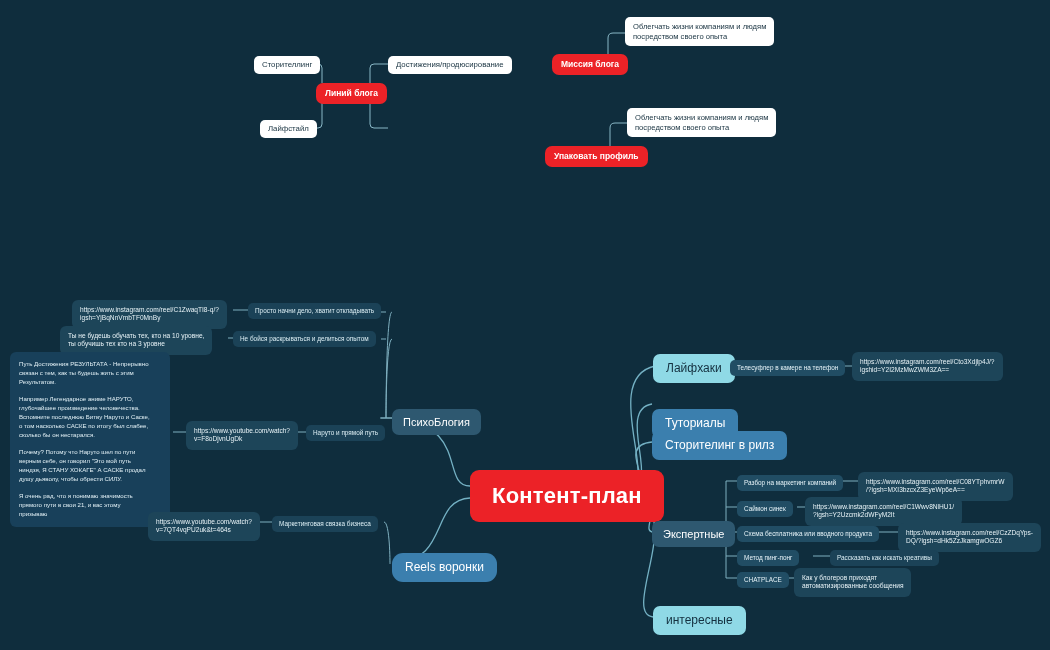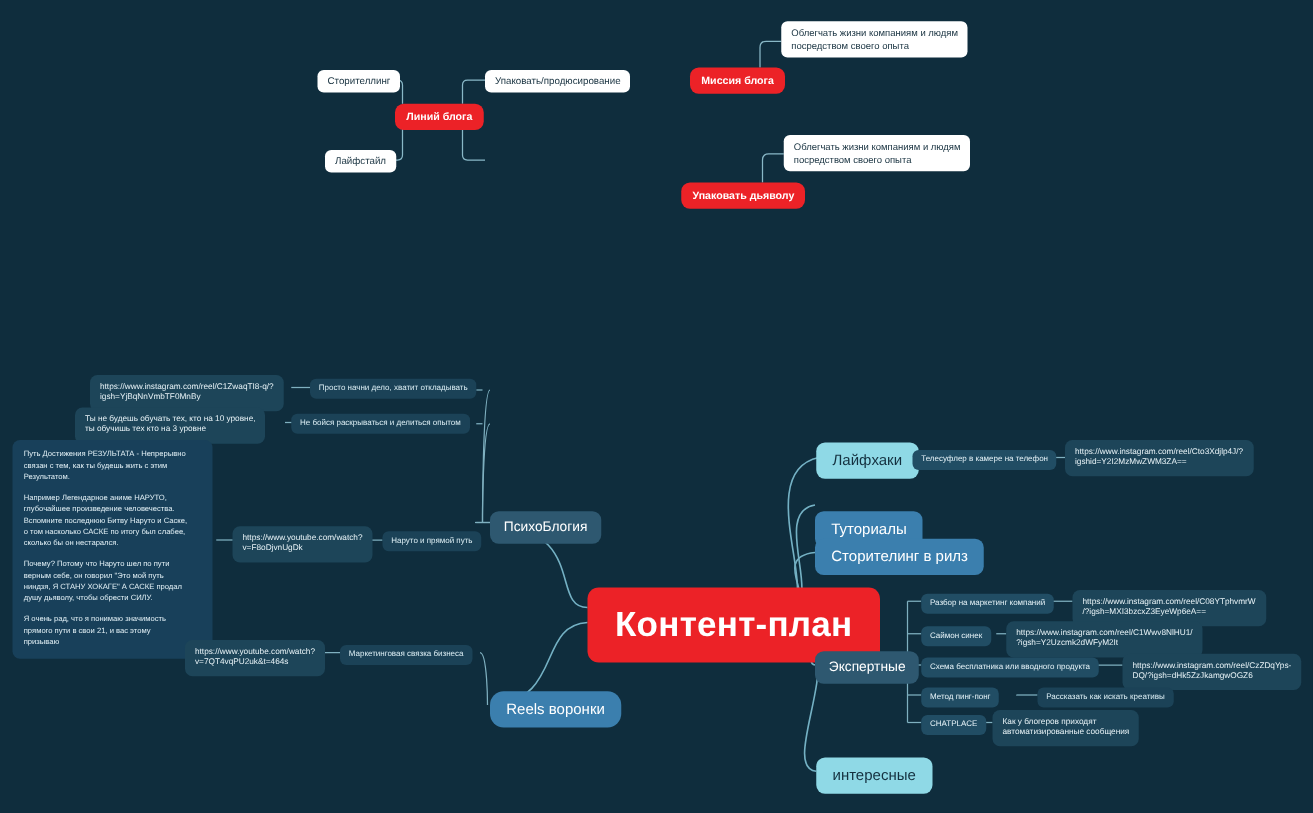--- a/index.html
+++ b/index.html
@@ -35,21 +35,21 @@
     border-radius: 7px;
     padding: 5px 9px;
     font-size: 8.5px;
   }
   .n-central {
     background: #ec2227;
     color: #ffffff;
     font-weight: bold;
     border-radius: 9px;
     padding: 12px 22px;
-    font-size: 28px;
+    font-size: 22px;
     letter-spacing: .2px;
   }
   .n-white {
     background: #ffffff;
     color: #17313f;
     padding: 5px 8px;
     font-size: 7.6px;
     border-radius: 5px;
   }
   .n-whiteplain {
@@ -181,28 +181,28 @@
       <path d="M784 578 L794 578"></path>
     </g>
   </svg>
 
   <div class="node n-red" style="left:316px; top:83px;">Линий блога</div>
 
   <div class="node n-whiteplain" style="left:254px; top:56px;">Сторителлинг</div>
 
   <div class="node n-whiteplain" style="left:260px; top:120px;">Лайфстайл</div>
 
-  <div class="node n-whiteplain" style="left:388px; top:56px;">Упаковать/продюсирование</div>
+  <div class="node n-whiteplain" style="left:388px; top:56px;">Достижения/продюсирование</div>
 
 
   <div class="node n-red" style="left:552px; top:54px;">Миссия блога</div>
   <div class="node n-white" style="left:625px; top:17px;">Облегчать жизни компаниям и людям
 посредством своего опыта</div>
 
-  <div class="node n-red" style="left:545px; top:146px;">Упаковать дьяволу</div>
+  <div class="node n-red" style="left:545px; top:146px;">Упаковать профиль</div>
   <div class="node n-white" style="left:627px; top:108px;">Облегчать жизни компаниям и людям
 посредством своего опыта</div>
 
   <div class="node n-central" style="left:470px; top:470px;">Контент-план</div>
 
   <div class="node n-steel" style="left:392px; top:409px;">ПсихоБлогия</div>
 
   <div class="node n-sub" style="left:248px; top:303px;">Просто начни дело, хватит откладывать</div>
   <div class="node n-slab" style="left:72px; top:300px;">https://www.instagram.com/reel/C1ZwaqTI8-q/?
 igsh=YjBqNnVmbTF0MnBy</div>

